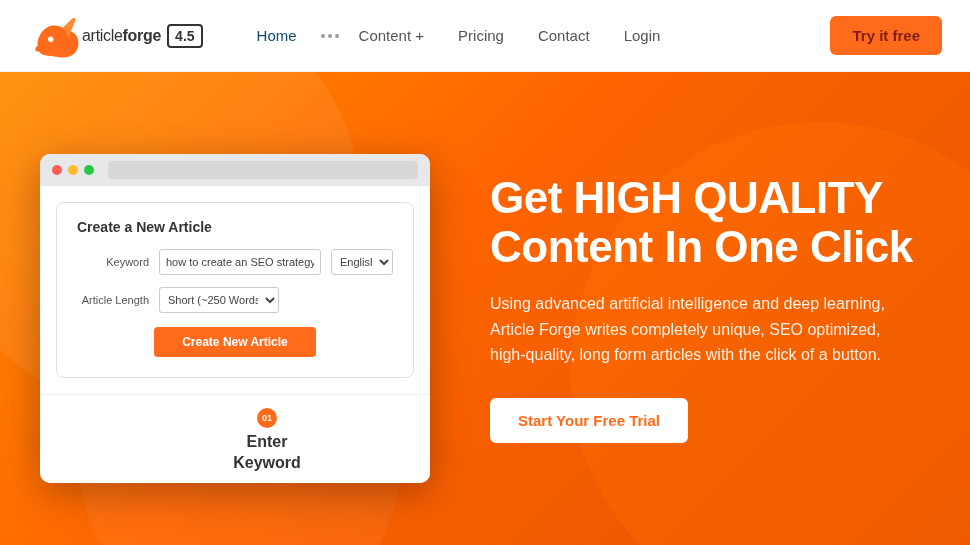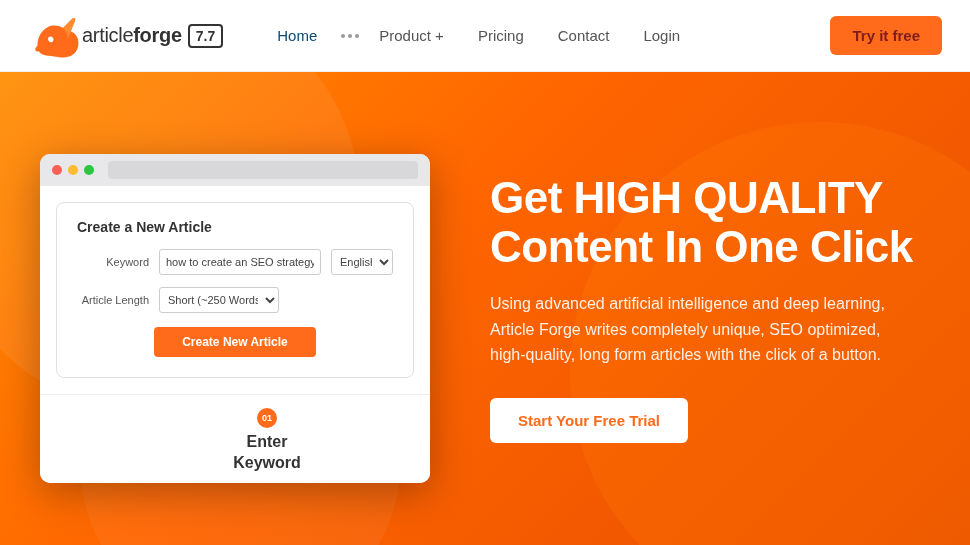--- a/index.html
+++ b/index.html
@@ -20,21 +20,21 @@
       display: flex;
       align-items: center;
       gap: 0;
       margin-right: 40px;
     }
     .logo-bird {
       width: 54px;
       height: 50px;
     }
     .logo-text {
-      font-size: 20px;
+      font-size: 16px;
       font-weight: 400;
       color: #333;
       letter-spacing: -0.3px;
     }
     .logo-text span.article { font-weight: 300; color: #333; }
     .logo-text span.forge { font-weight: 700; color: #333; }
     .logo-version {
       display: inline-flex;
       align-items: center;
       justify-content: center;
@@ -327,31 +327,31 @@
 
     <svg class="logo-bird" viewBox="0 0 54 50" fill="none" xmlns="http://www.w3.org/2000/svg">
       <path d="M10 38 C8 30, 12 20, 20 16 C24 14, 30 14, 35 17 L44 8 C46 6, 48 7, 47 10 L42 20 C48 22, 52 28, 50 36 C48 44, 40 48, 30 46 C20 44, 12 46, 10 38Z" fill="#ff6b1a"></path>
       <path d="M44 8 L35 17 C38 20, 40 24, 40 28 L47 10 C48 7, 46 6, 44 8Z" fill="#ff8c30"></path>
       <path d="M20 28 C20 26, 22 25, 24 26 C26 27, 26 30, 24 31 C22 32, 20 30, 20 28Z" fill="#fff"></path>
       <path d="M14 34 C16 38, 10 42, 8 40 C6 38, 8 34, 14 34Z" fill="#ff6b1a"></path>
     </svg>
     <span class="logo-text">
       <span class="article">article</span><span class="forge">forge</span>
     </span>
-    <span class="logo-version">7.7</span>
+    <span class="logo-version">4.5</span>
   </div>
 
   <nav class="nav">
     <a class="nav-item active">Home</a>
     <div class="nav-dots">
       <div class="nav-dot"></div>
       <div class="nav-dot"></div>
       <div class="nav-dot"></div>
     </div>
-    <a class="nav-item">Product +</a>
+    <a class="nav-item">Content +</a>
     <a class="nav-item">Pricing</a>
     <a class="nav-item">Contact</a>
     <a class="nav-item">Login</a>
     <div class="nav-spacer"></div>
   </nav>
 
   <button class="btn-try">Try it free</button>
 </header>
 
 <section class="hero">

